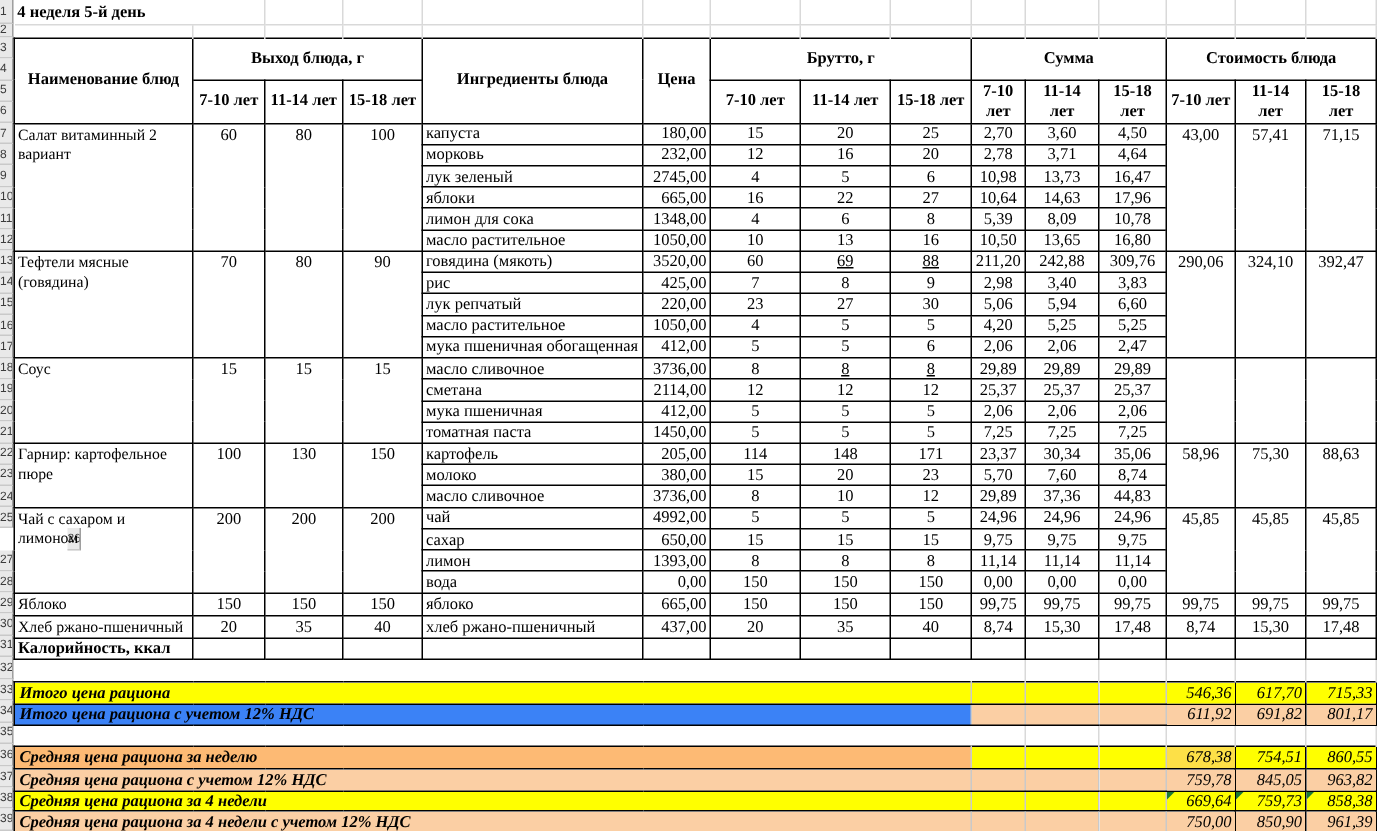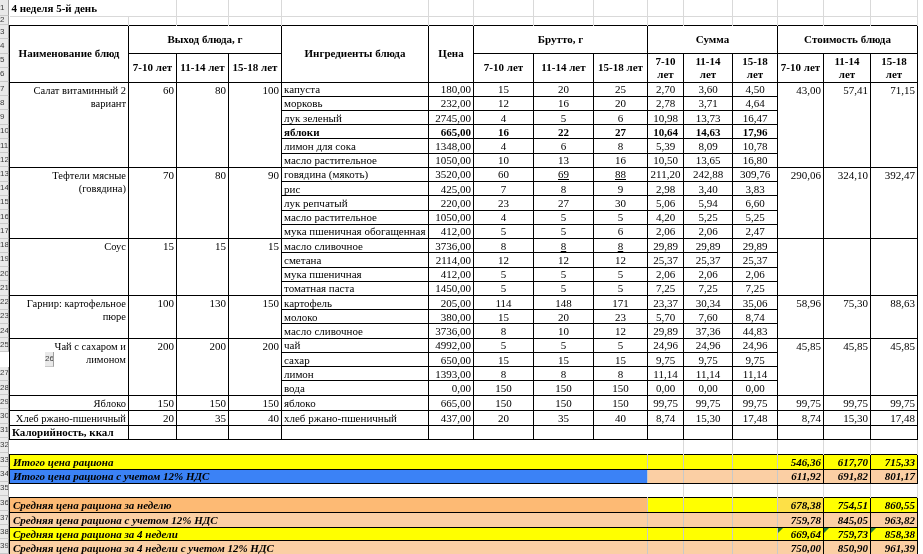--- a/index.html
+++ b/index.html
@@ -22,30 +22,30 @@
      overflow:hidden;white-space:nowrap;}
 
   
   tr.g td{border-right:1px solid #d9d9d9;}
   tr.g1 td{border-bottom:1px solid #d9d9d9;}
 
   .hd{border:1px solid #000;font-weight:bold;white-space:normal;line-height:1.15;}
   .dc{border:1px solid #000;}
   .left{text-align:left;}
   .right{text-align:right;}
-  .topv{vertical-align:top;padding-top:1px;text-align:right;}
+  .topv{vertical-align:top;padding-top:1px;}
   .wrap{white-space:normal;}
   .b{font-weight:bold;}
   .u{text-decoration:underline;}
   .namecell{font-size:10.5px;line-height:1.25;}
 
   .sumlabel{text-align:left;padding-left:3px;font-weight:bold;font-style:italic;
             border:1px solid #000;border-right:1px solid #c9c9c9;}
   .sumempty{border:1px solid #000;border-left:none;border-right:1px solid #c9c9c9;}
-  .sumval{border:1px solid #000;font-weight:bold;font-style:italic;text-align:right;
+  .sumval{border:1px solid #000;font-weight:normal;font-style:italic;text-align:right;
           position:relative;}
   .er td{border:none;}
   .er .gl{border-right:1px solid #d9d9d9;}
 
   .flag{position:absolute;left:0;top:0;width:0;height:0;
         border-top:5px solid #1e7b34;border-right:5px solid transparent;}
 </style>
 </head>
 <body>
 
@@ -199,21 +199,21 @@
         <tr style="height: 14.24px;">
           <td class="dc left">лук зеленый</td>
           <td class="dc right">2745,00</td>
           <td class="dc">4</td>
           <td class="dc">5</td>
           <td class="dc">6</td>
           <td class="dc">10,98</td>
           <td class="dc">13,73</td>
           <td class="dc">16,47</td>
         </tr>
-        <tr style="height: 14.24px; font-weight: bold;">
+        <tr style="height: 14.24px;">
           <td class="dc left">яблоки</td>
           <td class="dc right">665,00</td>
           <td class="dc">16</td>
           <td class="dc">22</td>
           <td class="dc">27</td>
           <td class="dc">10,64</td>
           <td class="dc">14,63</td>
           <td class="dc">17,96</td>
         </tr>
         <tr style="height: 14.24px;">

